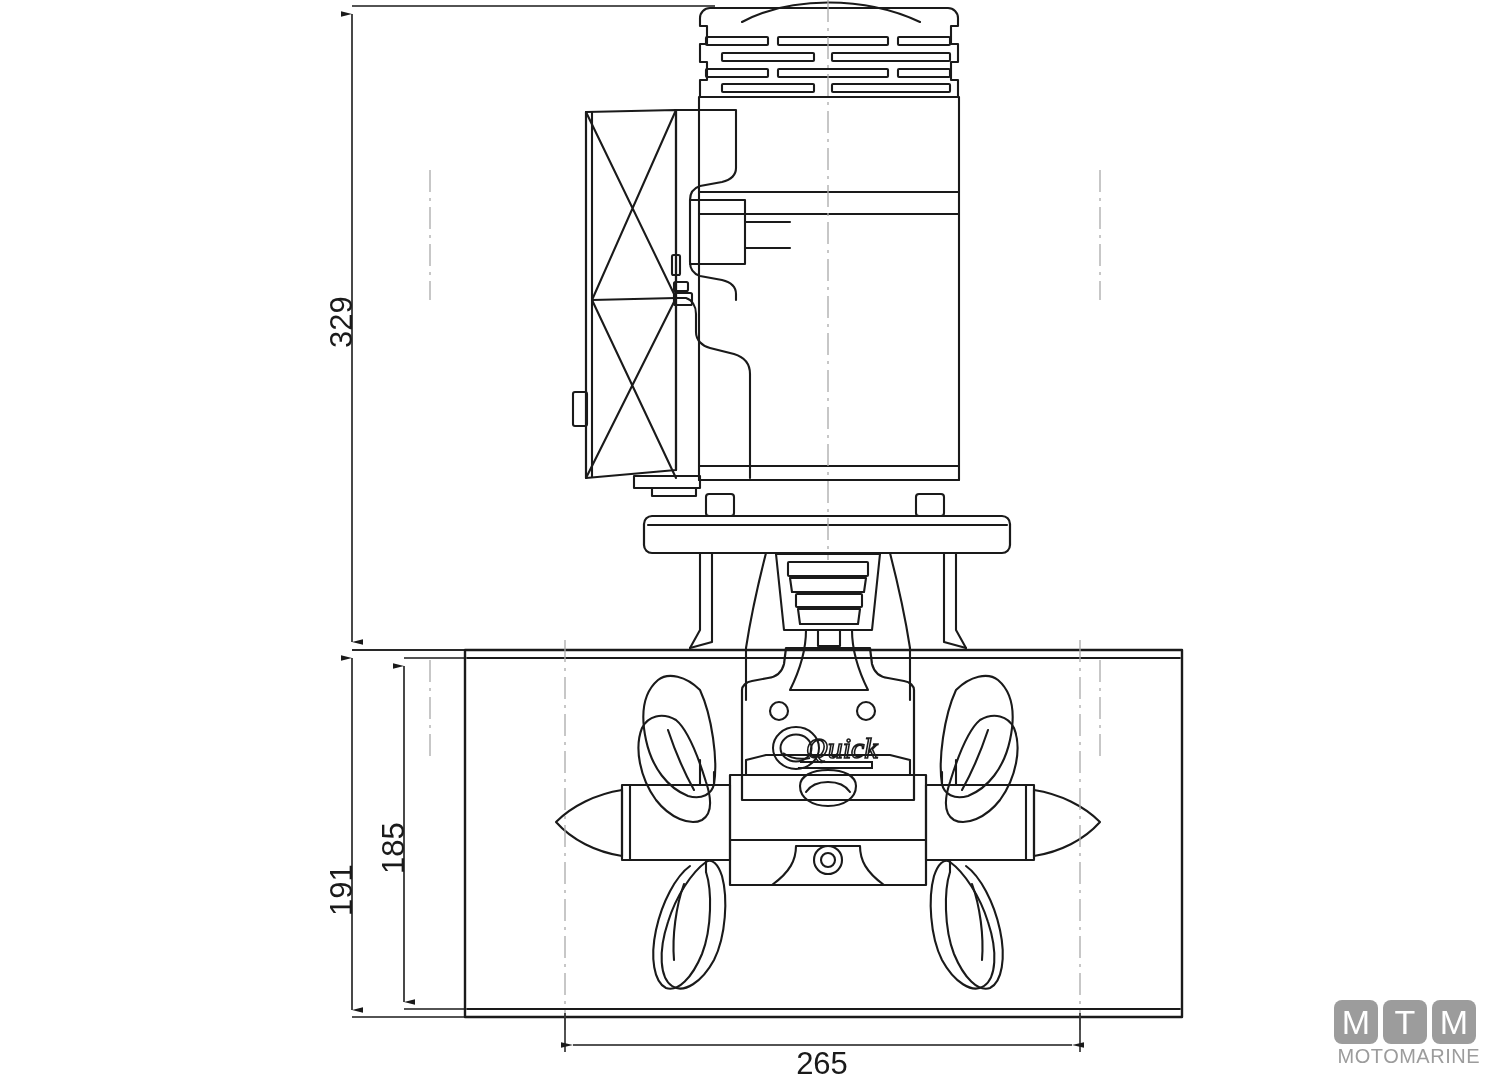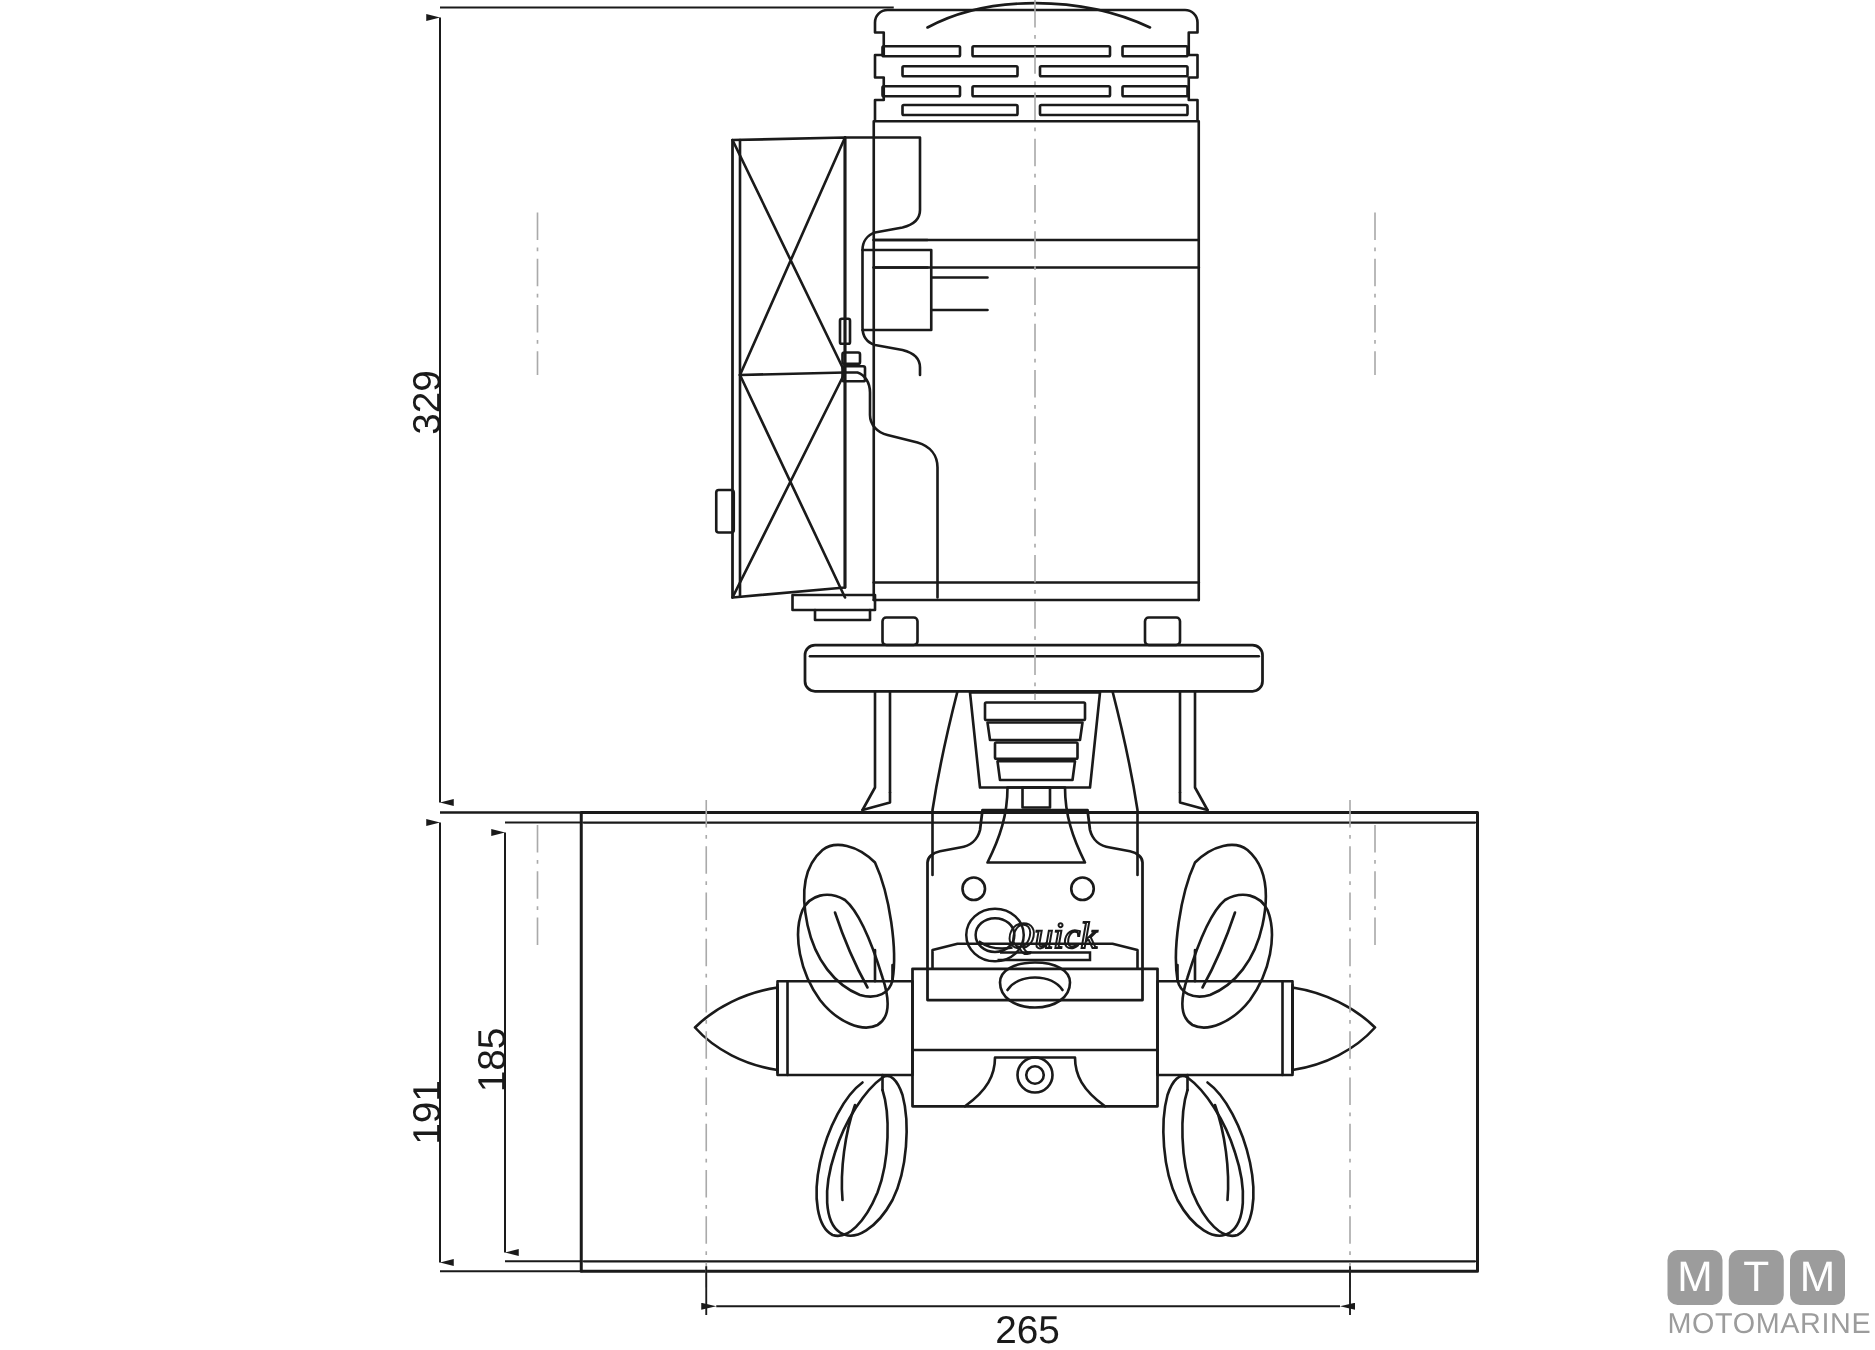--- a/index.html
+++ b/index.html
@@ -55,23 +55,23 @@
     font-family: "Liberation Sans", sans-serif;
     font-size: 34px;
     line-height: 44px;
     text-align: center;
     font-weight: 400;
   }
   .logo-name {
     margin-top: 1px;
     color: #9c9c9c;
     font-family: "Liberation Sans", sans-serif;
-    font-size: 23px;
+    font-size: 20px;
     letter-spacing: 0.5px;
-    text-align: center;
+    text-align: right;
     width: 146px;
   }
 </style>
 </head>
 <body>
 
 <div id="sheet">
 
   <svg class="drawing" viewBox="0 0 1500 1080" xmlns="http://www.w3.org/2000/svg">
 

